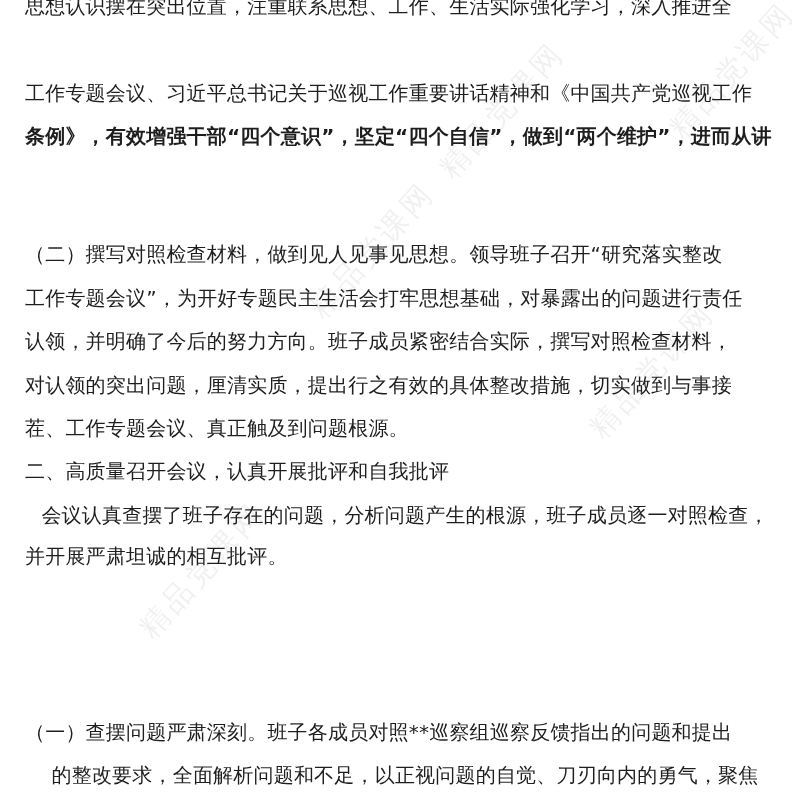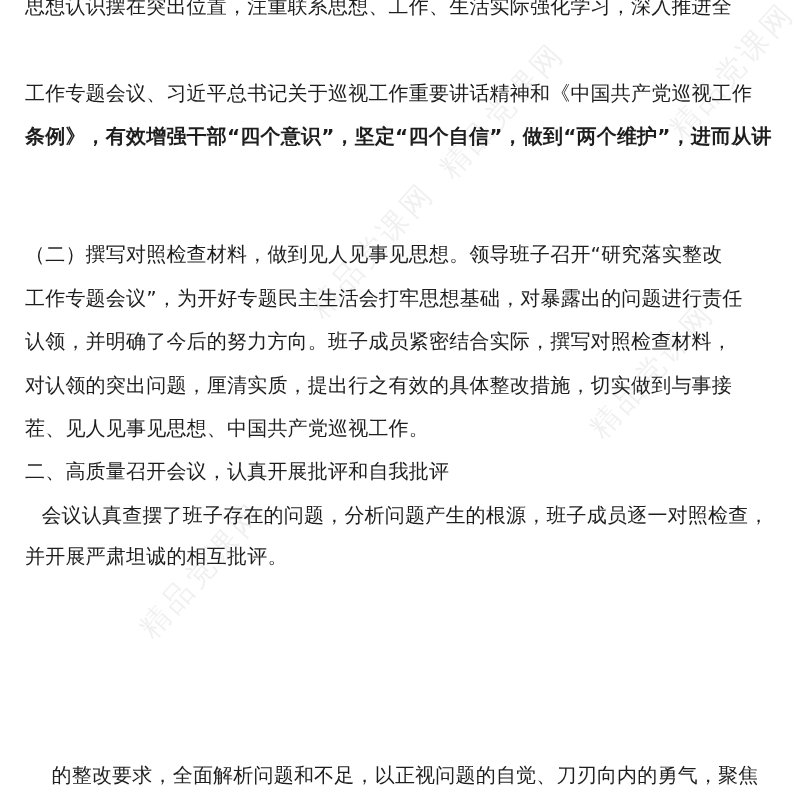--- a/index.html
+++ b/index.html
@@ -60,19 +60,20 @@
   <div class="watermark" style="left:430px; top:160px;">精品党课网</div>
   <div class="watermark" style="left:660px; top:120px;">精品党课网</div>
 
   <div class="line" style="top:-6px;">思想认识摆在突出位置，注重联系思想、工作、生活实际强化学习，深入推进全</div>
   <div class="line" style="top:81px;">工作专题会议、习近平总书记关于巡视工作重要讲话精神和《中国共产党巡视工作</div>
   <div class="line" style="top:124px;font-weight:bold;">条例》，有效增强干部“四个意识”，坚定“四个自信”，做到“两个维护”，进而从讲</div>
   <div class="line indent" style="top:242px;">（二）撰写对照检查材料，做到见人见事见思想。领导班子召开“研究落实整改</div>
   <div class="line" style="top:286px;">工作专题会议”，为开好专题民主生活会打牢思想基础，对暴露出的问题进行责任</div>
   <div class="line" style="top:329px;">认领，并明确了今后的努力方向。班子成员紧密结合实际，撰写对照检查材料，</div>
   <div class="line" style="top:373px;">对认领的突出问题，厘清实质，提出行之有效的具体整改措施，切实做到与事接</div>
-  <div class="line" style="top:416px;">茬、见人见事见思想、中国共产党巡视工作。</div>
+  <div class="line" style="top:416px;">茬、工作专题会议、真正触及到问题根源。</div>
   <div class="line" style="top:459px;">二、高质量召开会议，认真开展批评和自我批评</div>
   <div class="line" style="top:503px;text-align:center;">会议认真查摆了班子存在的问题，分析问题产生的根源，班子成员逐一对照检查，</div>
   <div class="line" style="top:520px;margin-top:24px;">并开展严肃坦诚的相互批评。</div>
+  <div class="line indent" style="top:720px;">（一）查摆问题严肃深刻。班子各成员对照**巡察组巡察反馈指出的问题和提出</div>
   <div class="line" style="top:763px;text-align:center;">的整改要求，全面解析问题和不足，以正视问题的自觉、刀刃向内的勇气，聚焦</div>
 
 </div>
 
 </body></html>

